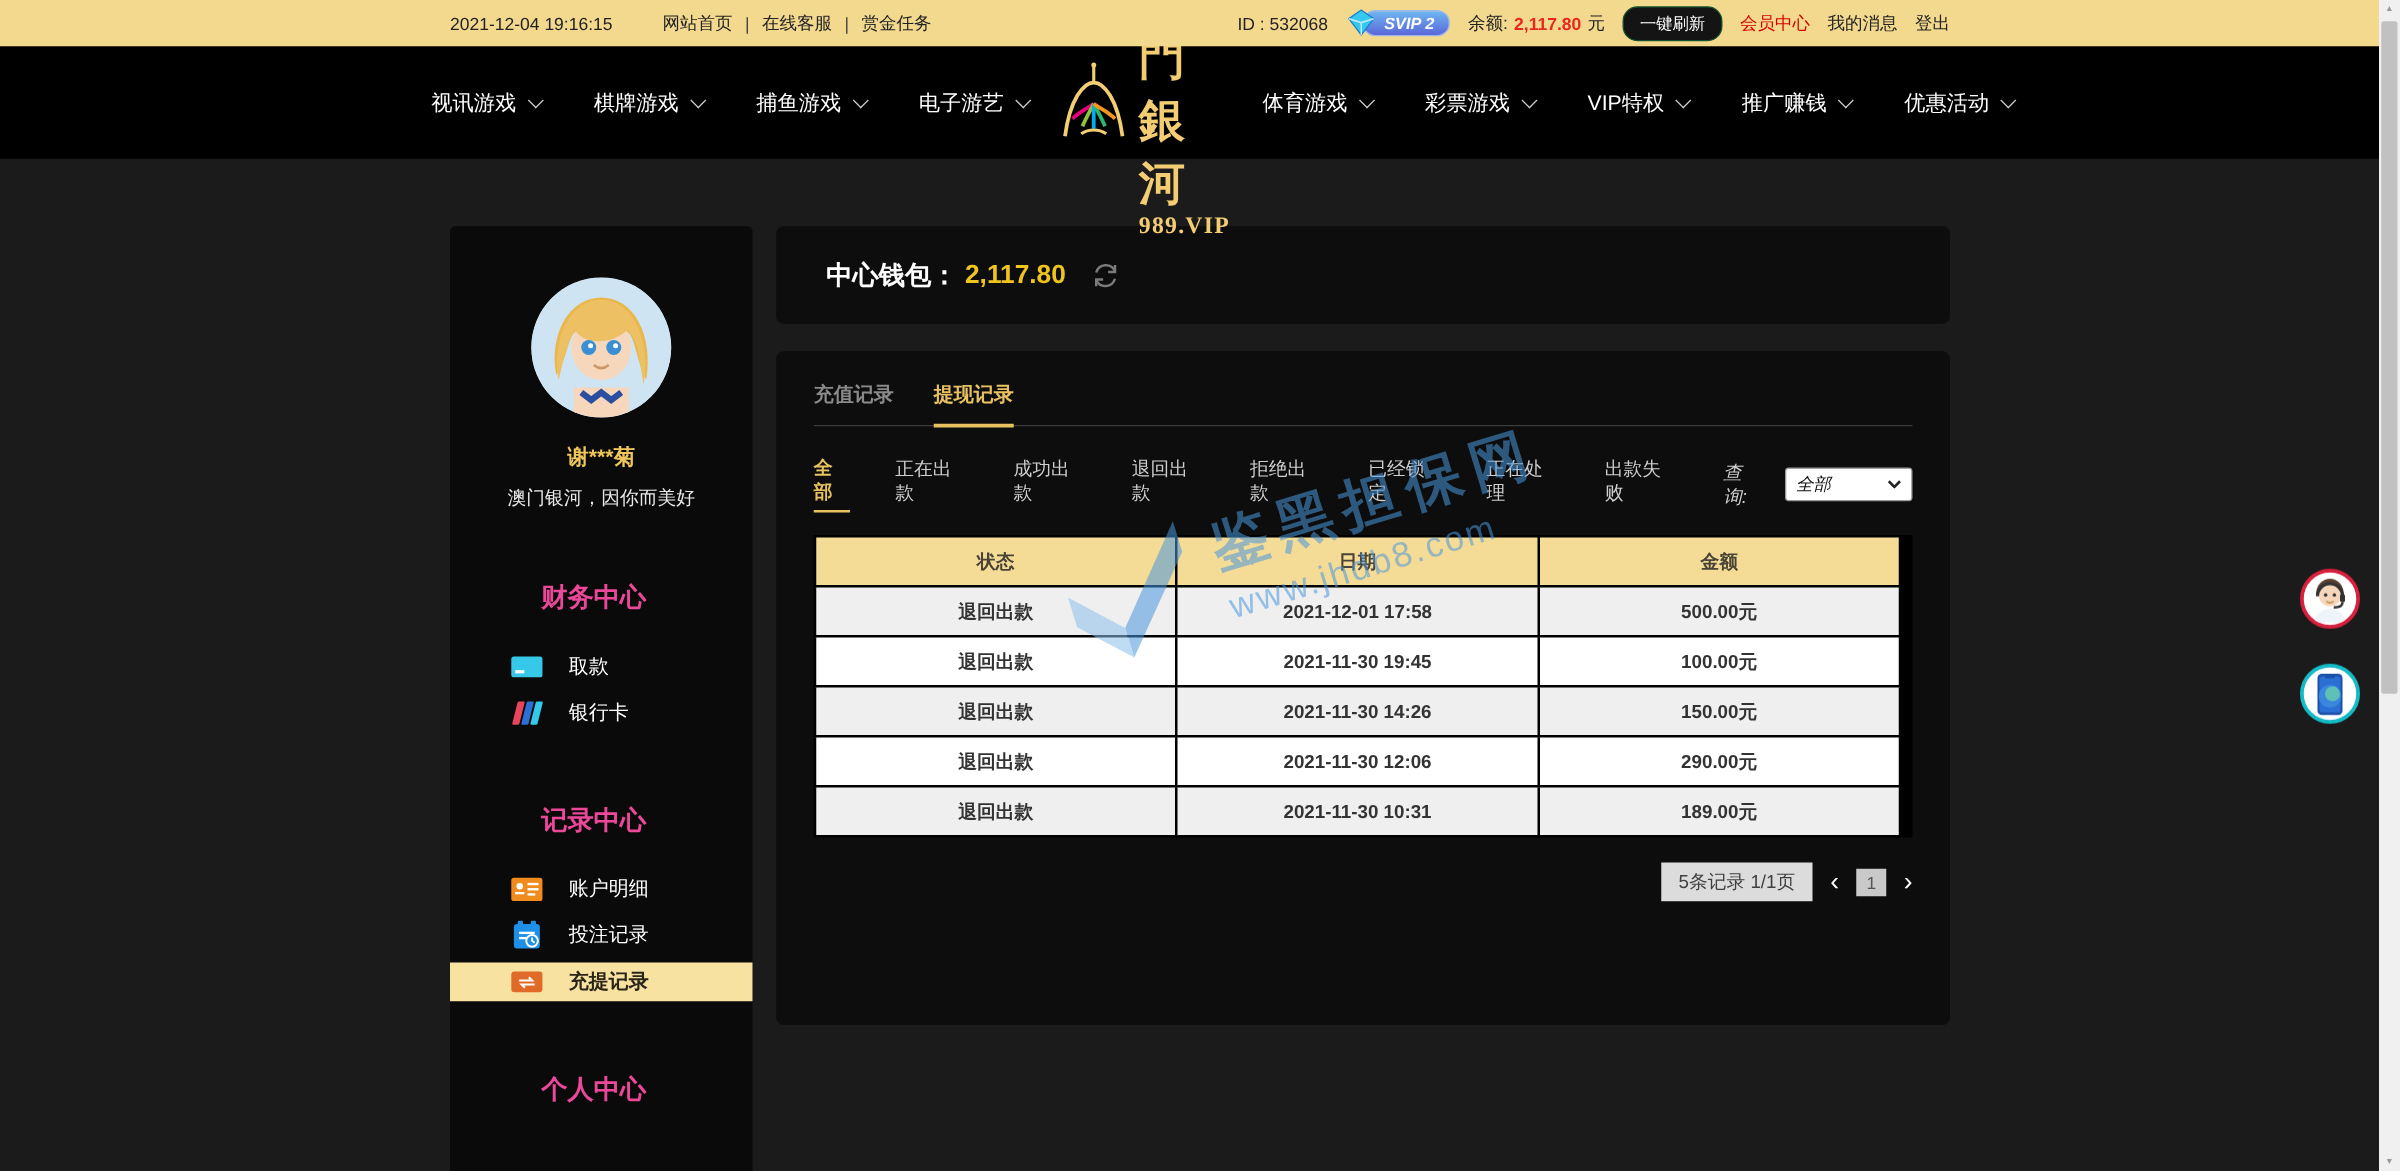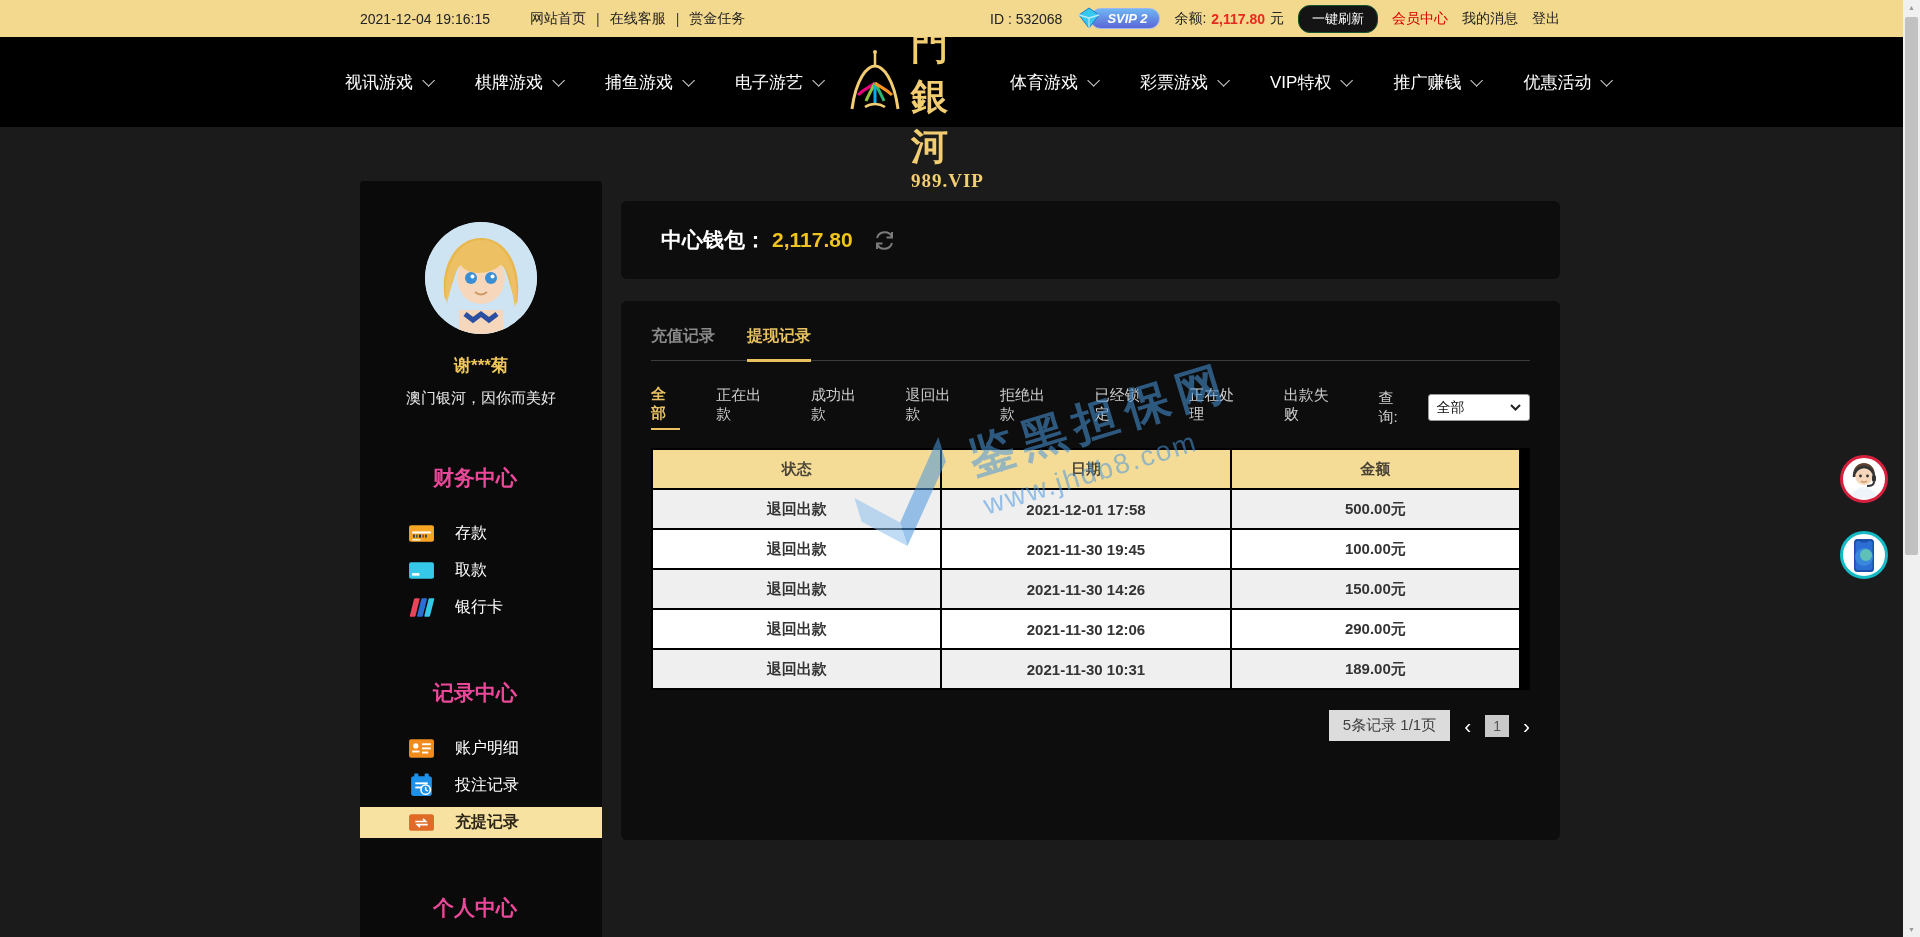--- a/index.html
+++ b/index.html
@@ -38,33 +38,33 @@
   
   .sidebar { width:242px; background:#0a0a0a; min-height:800px; padding-top:41px; border-radius:4px; }
   .avatar-wrap { width:112px; height:112px; border-radius:50%; overflow:hidden; margin:0 auto; background:#cfe4f2; }
   .uname { text-align:center; color:#f0c75a; font-size:17px; font-weight:bold; margin-top:20px; }
   .slogan { text-align:center; color:#e8e8e8; font-size:15px; margin-top:12px; }
   .sec-title { color:#ec4899; font-size:21px; font-weight:bold; padding-left:73px; margin-top:56px; margin-bottom:26px; }
   .s-item { display:flex; align-items:center; gap:20px; padding-left:48px; height:31px; margin-bottom:6px; color:#fff; font-size:16px; cursor:pointer; }
   .s-item.active { background:#f7e2a2; color:#2b2517; font-weight:bold; }
   .s-icon { width:27px; height:27px; display:flex; align-items:center; justify-content:center; }
   
-  .main { flex:1;margin-top:20px; }
+  .main { flex:1; }
   .wallet { height:78px; background:#0d0d0d; border-radius:6px; display:flex; align-items:center; padding-left:40px; gap:6px; }
   .w-label { color:#fff; font-size:21px; font-weight:bold; }
   .w-amt { color:#f0c41e; font-size:21px; font-weight:bold; }
   .refresh { margin-left:14px; cursor:pointer; display:flex; }
   .panel { margin-top:22px; background:#0d0d0d; border-radius:6px; padding:25px 30px; height:539px; position:relative; }
   .tabs { display:flex; gap:32px; border-bottom:1px solid #3c3c3c; }
   .tab { font-size:16px; font-weight:bold; color:#8a8a8a; padding-bottom:12px; cursor:pointer; }
   .tab.active { color:#e8c161; border-bottom:3px solid #e8c161; margin-bottom:-2px; }
   .filters { display:flex; align-items:center; gap:36px; margin-top:24px; }
   .filter { font-size:15px; color:#cfcfcf; cursor:pointer; padding-bottom:5px; }
   .filter.active { color:#e8c161; font-weight:bold; border-bottom:2px solid #e8c161; }
-  .query { margin-left:auto; display:flex; align-items:center; gap:16px; color:#cfcfcf; font-size:15px; }
+  .query { margin-left:auto; display:flex; align-items:center; gap:16px; color:#cfcfcf; font-size:15px;font-style:italic; }
   .select { width:105px; height:27px; background:#fff; border:1px solid #999; border-radius:3px; display:flex; align-items:center; justify-content:space-between; padding:0 8px; color:#111; font-size:14px; cursor:pointer; }
   
   .table-wrap { margin-top:18px; border-right:9px solid #000; position:relative; }
   table { width:100%; border-collapse:collapse; table-layout:fixed; }
   th, td { border:2px solid #000; text-align:center; font-size:15px; height:40px; }
   th { background:#f5dc96; color:#4a4436; font-weight:bold; }
   td { font-weight:bold; color:#333; }
   tr:nth-child(odd) td { background:#efefef; }
   tr:nth-child(even) td { background:#ffffff; }
   
@@ -217,37 +217,20 @@
         </g>
       </svg>
     </div>
     <div class="uname">谢***菊</div>
     <div class="slogan">澳门银河，因你而美好</div>
 
     <div class="sec-title">财务中心</div>
     <div class="s-item">
       <span class="s-icon">
         <svg width="27" height="27" viewBox="0 0 26 26">
-            <rect x="1" y="5" width="24" height="16" rx="2" fill="#f5a623"></rect>
-            <rect x="4" y="11" width="18" height="2" fill="#fff"></rect>
-            <g fill="#1b2a4a">
-              <rect x="5" y="14" width="1.5" height="3"></rect>
-              <rect x="8" y="14" width="1" height="3"></rect>
-              <rect x="10.5" y="14" width="2" height="3"></rect>
-              <rect x="14" y="14" width="1" height="3"></rect>
-              <rect x="16.5" y="14" width="1.5" height="3"></rect>
-            </g>
-            <rect x="4" y="18.5" width="8" height="1.2" fill="#fff"></rect>
-          </svg>
-      </span>
-      <span>存款</span>
-    </div>
-    <div class="s-item">
-      <span class="s-icon">
-        <svg width="27" height="27" viewBox="0 0 26 26">
             <rect x="1" y="5" width="24" height="16" rx="2" fill="#35c8e8"></rect>
             <rect x="4" y="15.5" width="7" height="2.5" fill="#fff"></rect>
           </svg>
       </span>
       <span>取款</span>
     </div>
     <div class="s-item">
       <span class="s-icon">
         <svg width="27" height="27" viewBox="0 0 26 26">
             <g transform="skewX(-14)">

